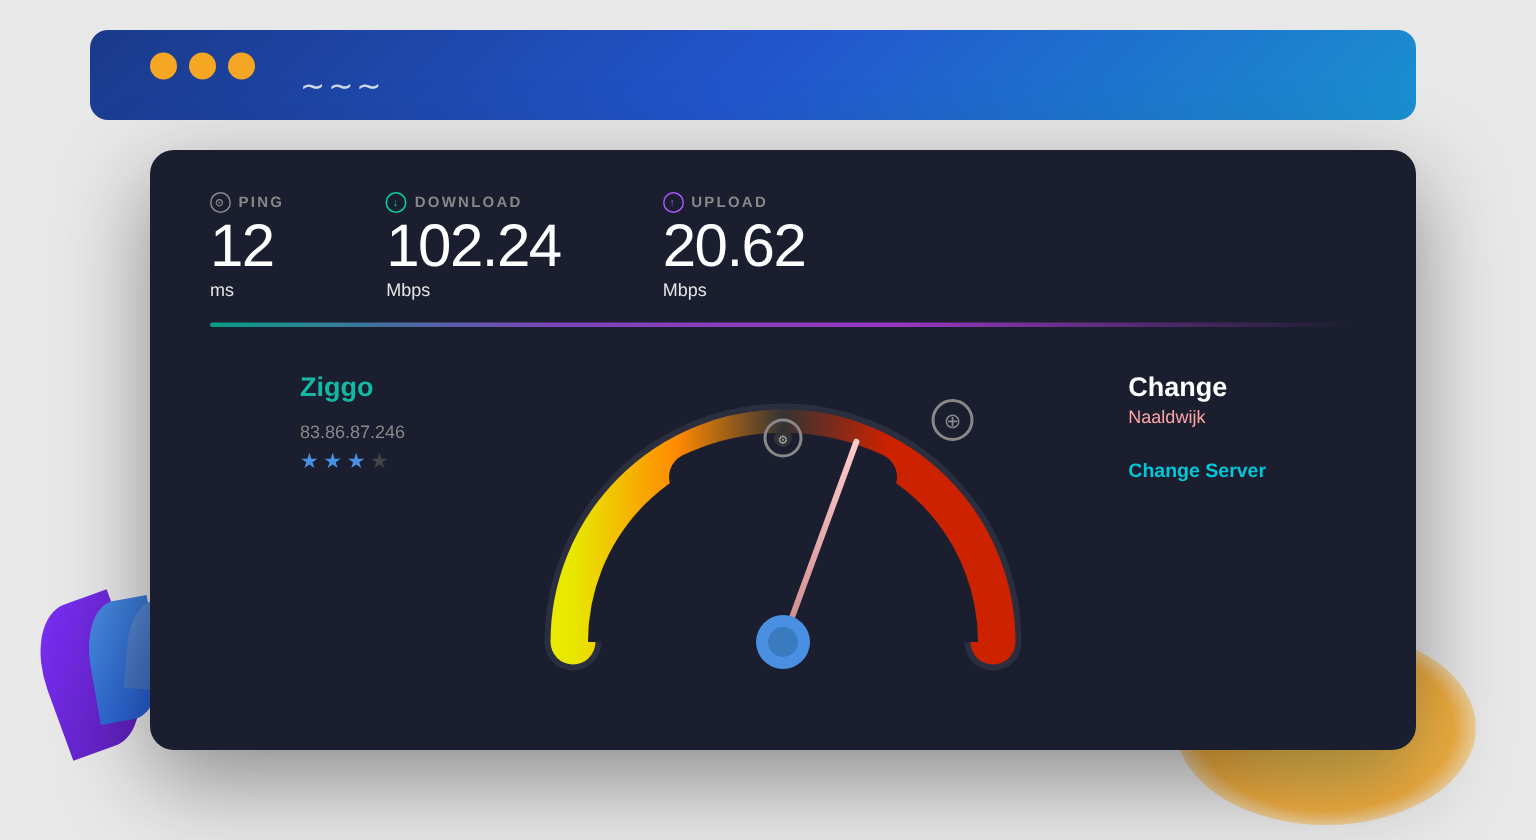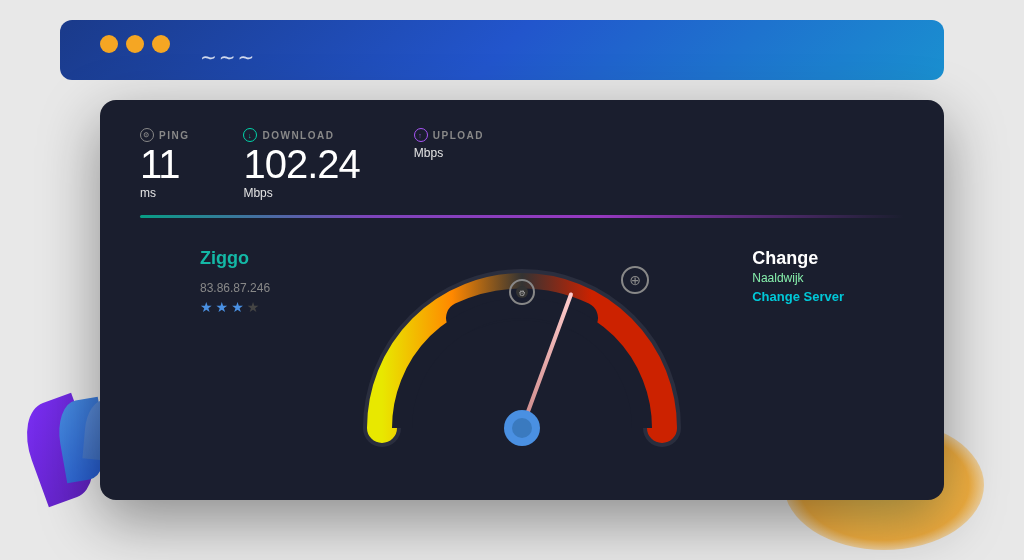--- a/index.html
+++ b/index.html
@@ -120,21 +120,21 @@
       z-index: 5;
       overflow: hidden;
       box-shadow: 0 20px 60px rgba(0,0,0,0.4);
     }
 
     
     .stats-row {
       display: flex;
       align-items: flex-start;
       padding: 28px 56px 10px 40px;
-      gap: 54px;
+      gap: 68px;
     }
 
     .stat-item {
       display: flex;
       flex-direction: column;
     }
 
     .stat-label {
       display: flex;
       align-items: center;
@@ -299,31 +299,31 @@
       text-align: left;
     }
 
     .server-name-right {
       color: white;
       font-size: 18px;
       font-weight: 600;
     }
 
     .server-city {
-      color: #86efac;
+      color: #fca5a5;
       font-size: 12px;
       margin-top: 2px;
     }
 
     .change-server-btn {
       color: #00c8d8;
       font-size: 13px;
       font-weight: 600;
       cursor: pointer;
-      margin-top: 4px;
+      margin-top: 21px;
       text-decoration: none;
     }
 
     
     .gauge-svg {
       position: absolute;
       bottom: 0;
       left: 50%;
       transform: translateX(-50%);
     }
@@ -368,38 +368,39 @@
 
   <div class="main-card">
 
     <div class="stats-row">
 
       <div class="stat-item">
         <div class="stat-label">
           <span class="icon icon-ping">⊙</span>
           <span>PING</span>
         </div>
-        <div class="stat-value">11</div>
+        <div class="stat-value">12</div>
         <div class="stat-unit">ms</div>
       </div>
 
       <div class="stat-item">
         <div class="stat-label">
           <span class="icon icon-download">↓</span>
           <span>DOWNLOAD</span>
         </div>
         <div class="stat-value">102.24</div>
         <div class="stat-unit">Mbps</div>
       </div>
 
       <div class="stat-item">
         <div class="stat-label">
           <span class="icon icon-upload">↑</span>
           <span>UPLOAD</span>
         </div>
+        <div class="stat-value">20.62</div>
         <div class="stat-unit">Mbps</div>
       </div>
 
 
     </div>
 
     <div class="progress-line-container">
       <div class="progress-line"></div>
     </div>
 

